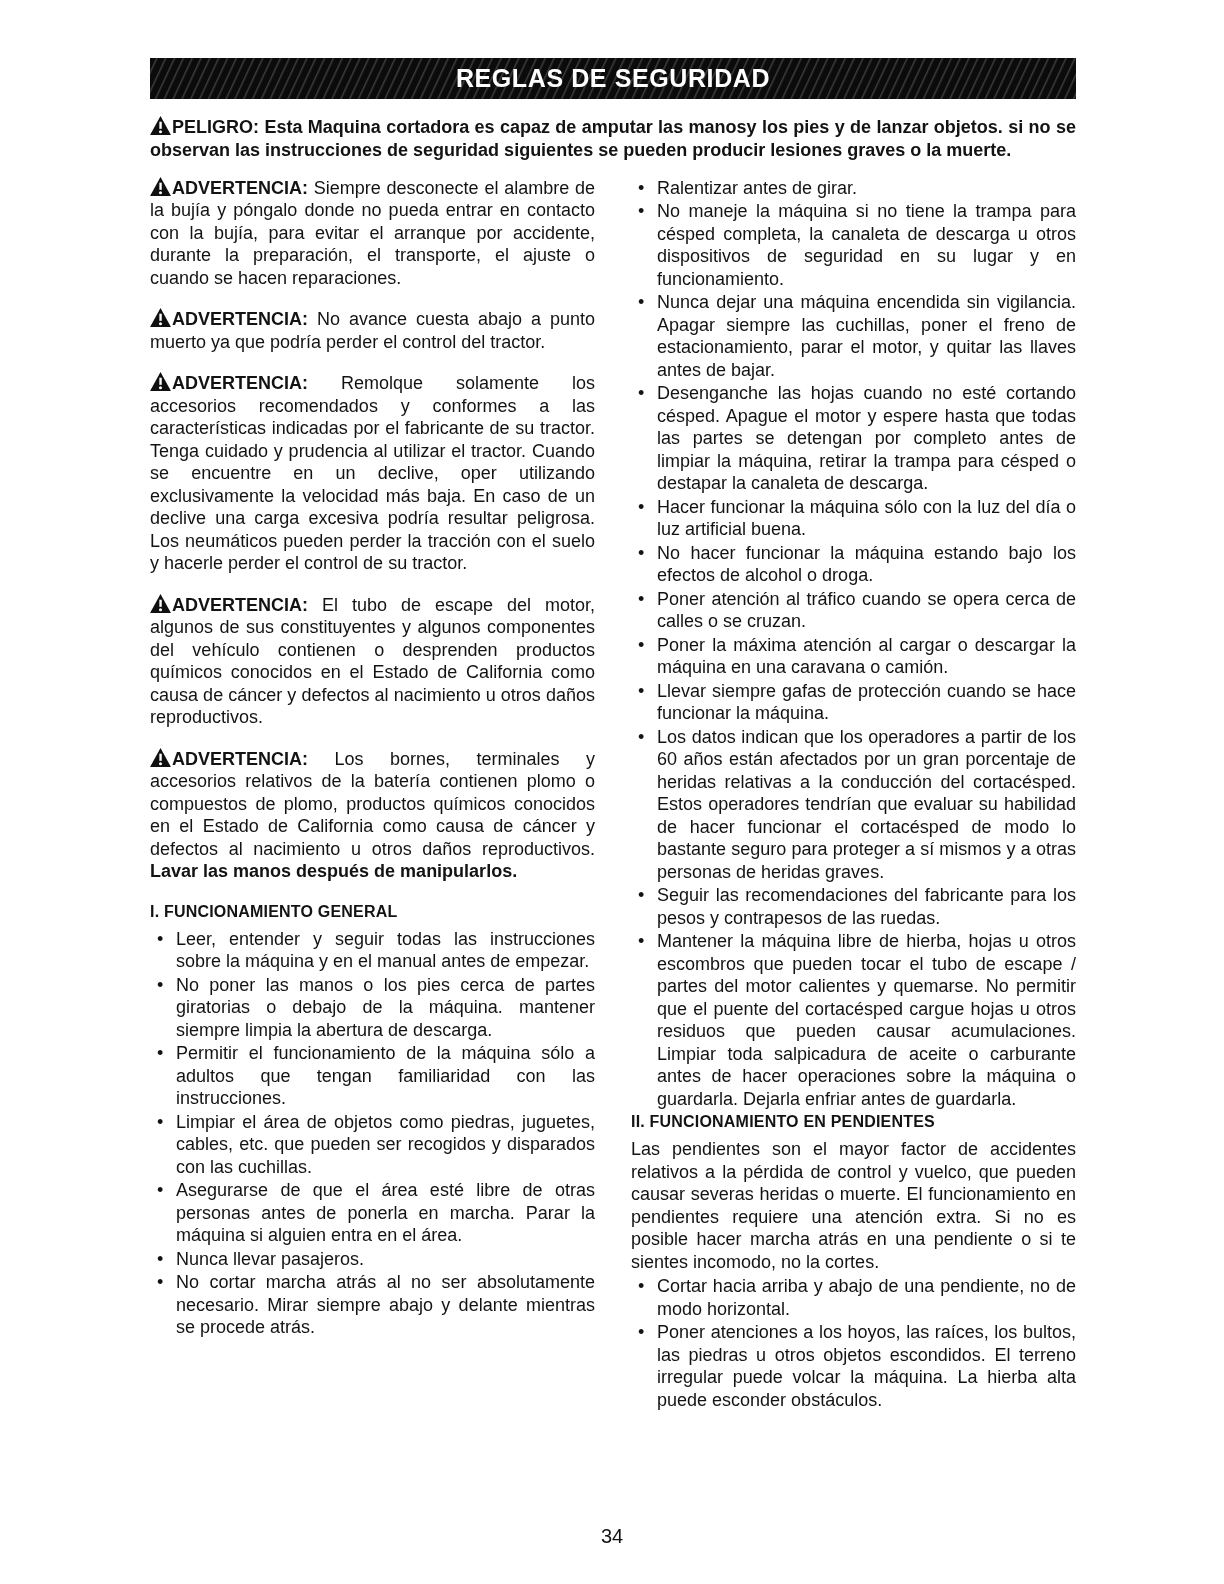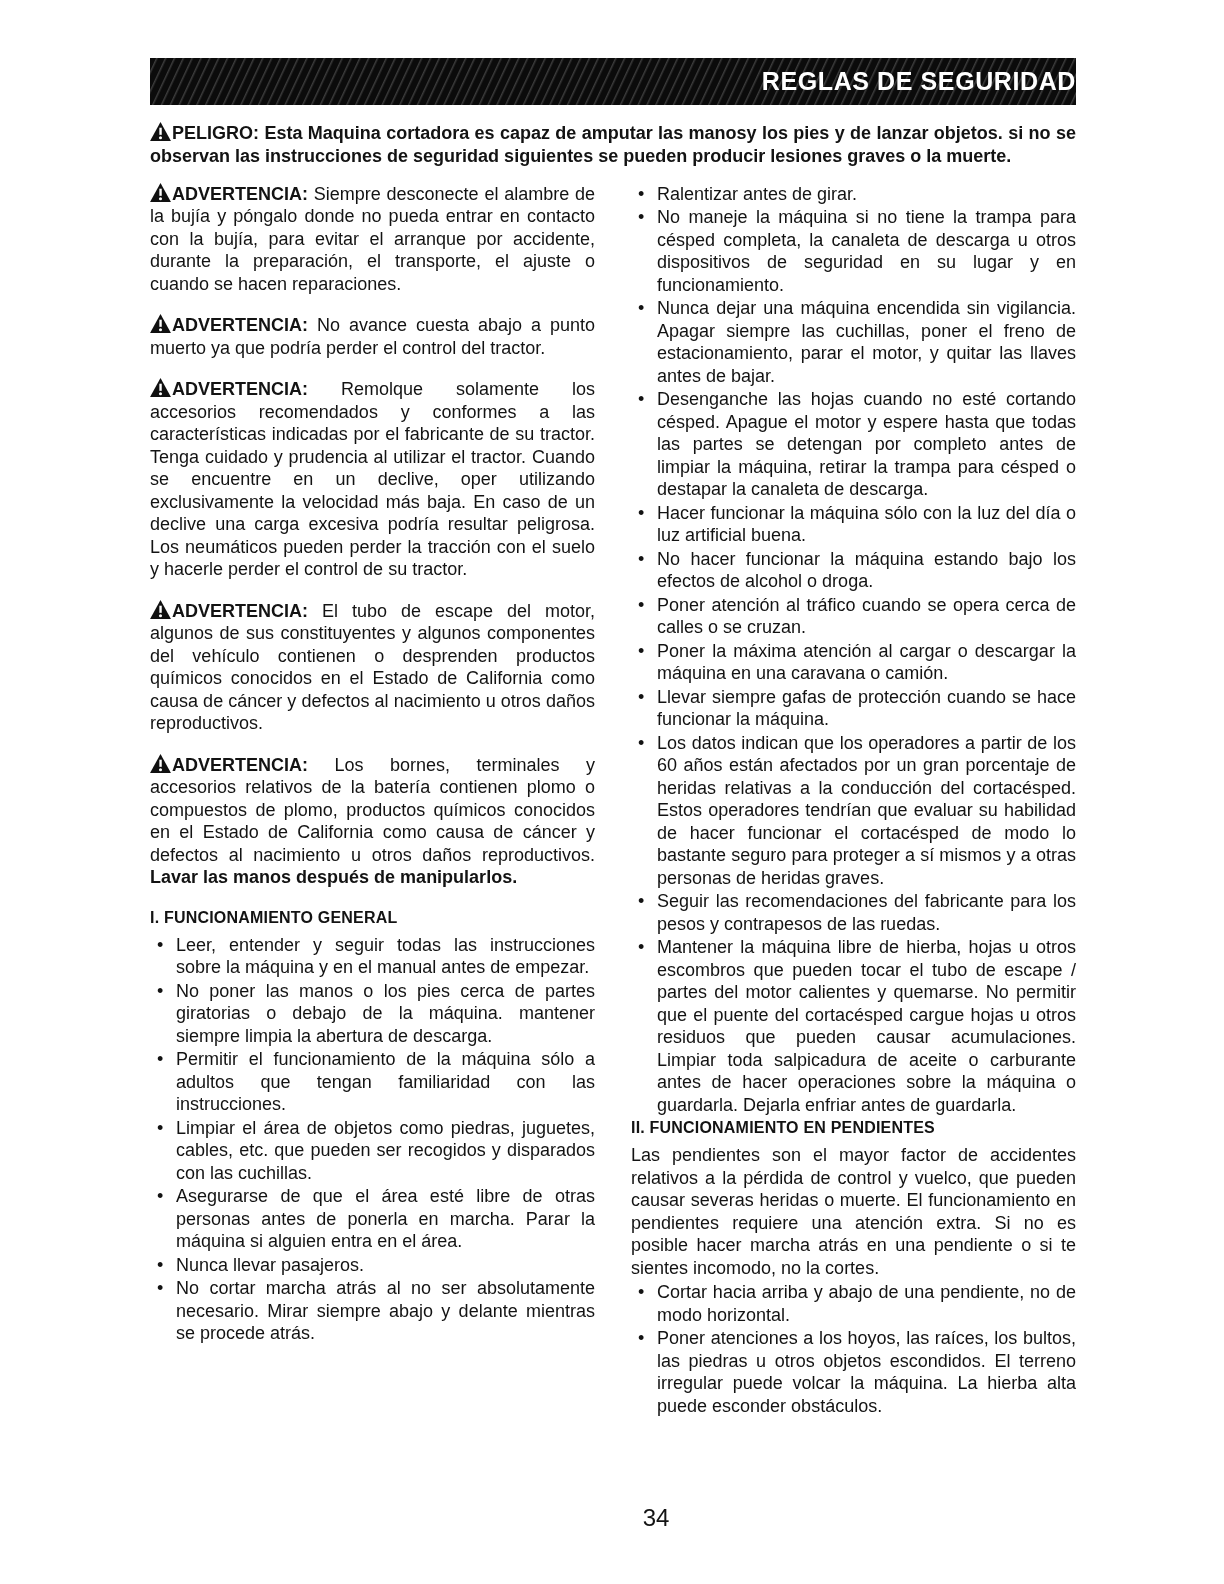--- a/index.html
+++ b/index.html
@@ -9,25 +9,25 @@
     position: relative;
     width: 1224px;
     height: 1584px;
     background: #ffffff;
     color: #131313;
     margin: 0 auto;
     padding: 58px 148px 0 150px;
     overflow: hidden;
   }
   .header-bar {
-    height: 47px;
+    height: 41px;
     background: repeating-linear-gradient(115deg, #0b0b0b 0px, #0b0b0b 5px, #3c3c3c 6px, #0b0b0b 8px);
     display: flex;
     align-items: center;
-    justify-content: flex-end;
+    justify-content: center;
   }
   .header-title {
     color: #ffffff;
     font-weight: bold;
     font-size: 25px;
     letter-spacing: 0.6px;
   }
   .danger-para {
     margin-top: 17px;
     font-size: 18px;
@@ -67,24 +67,23 @@
   ul.bullets li::before {
     content: "\2022";
     position: absolute;
     left: 7px;
     top: 0;
   }
   .section-intro { margin-bottom: 2px; }
   .page-number {
     position: absolute;
     left: 50%;
-    bottom: 52px;
+    bottom: 36px;
     transform: translateX(-50%);
-    font-size: 24px;
-    margin-left: 44px;
+    font-size: 20px;
   }
 </style>
 </head>
 <body>
 
 <div class="page">
 
   <div class="header-bar">
     <span class="header-title">REGLAS DE SEGURIDAD</span>
   </div>

